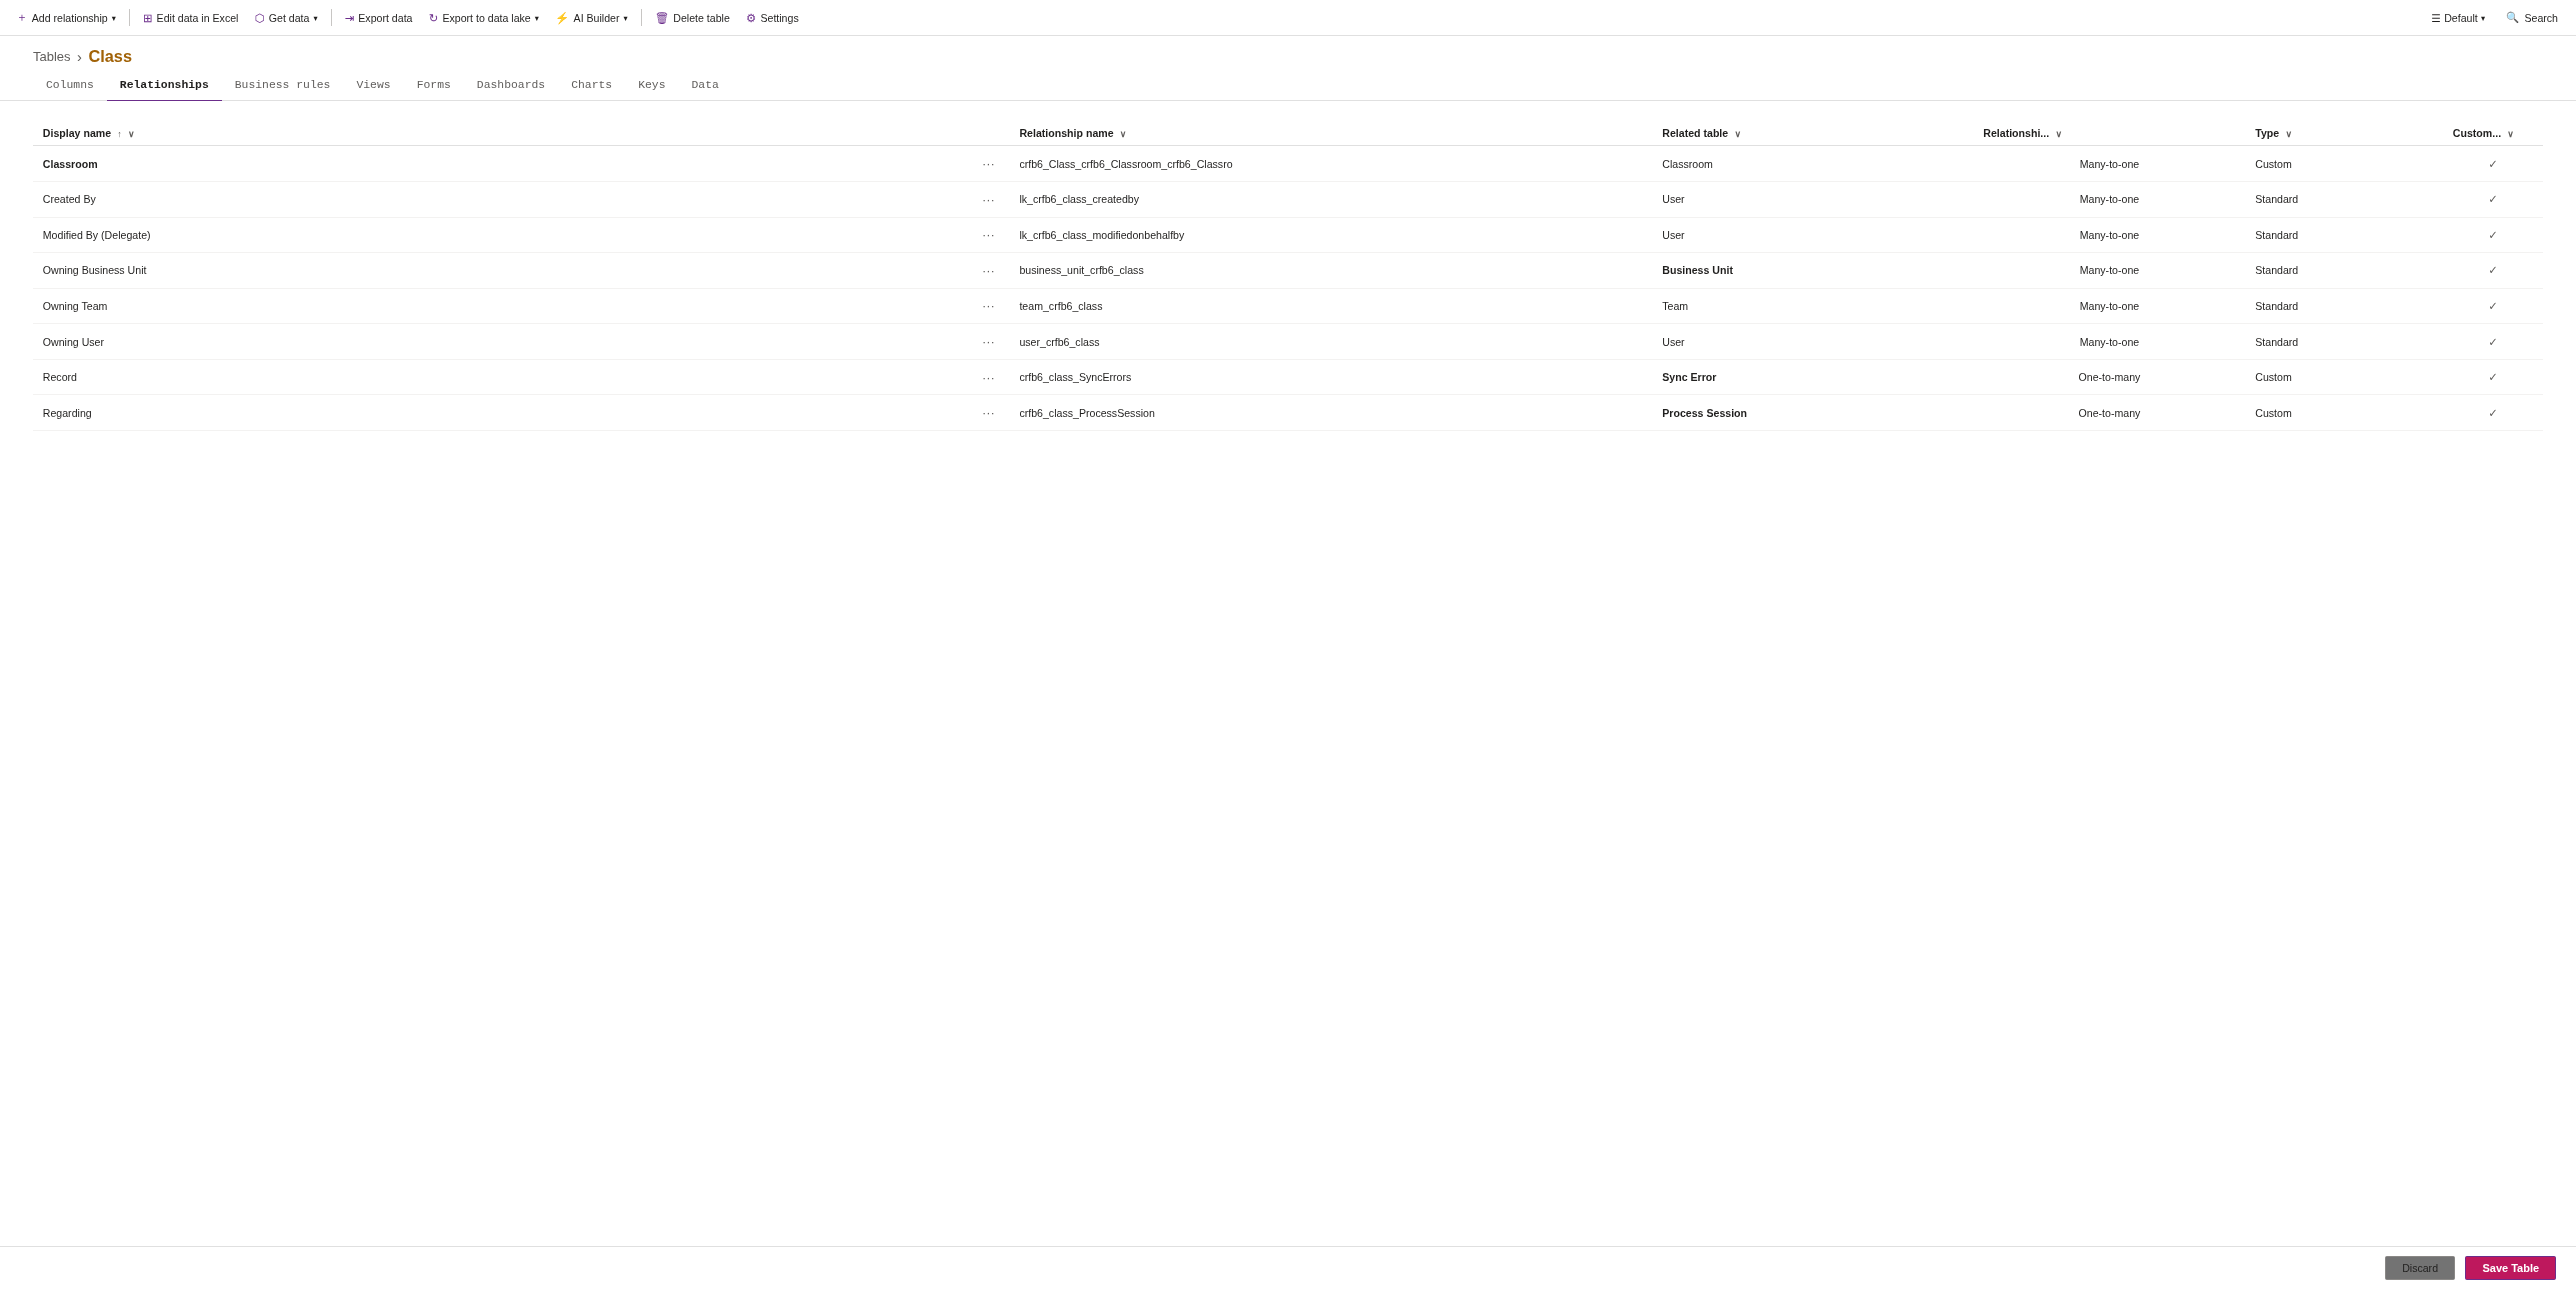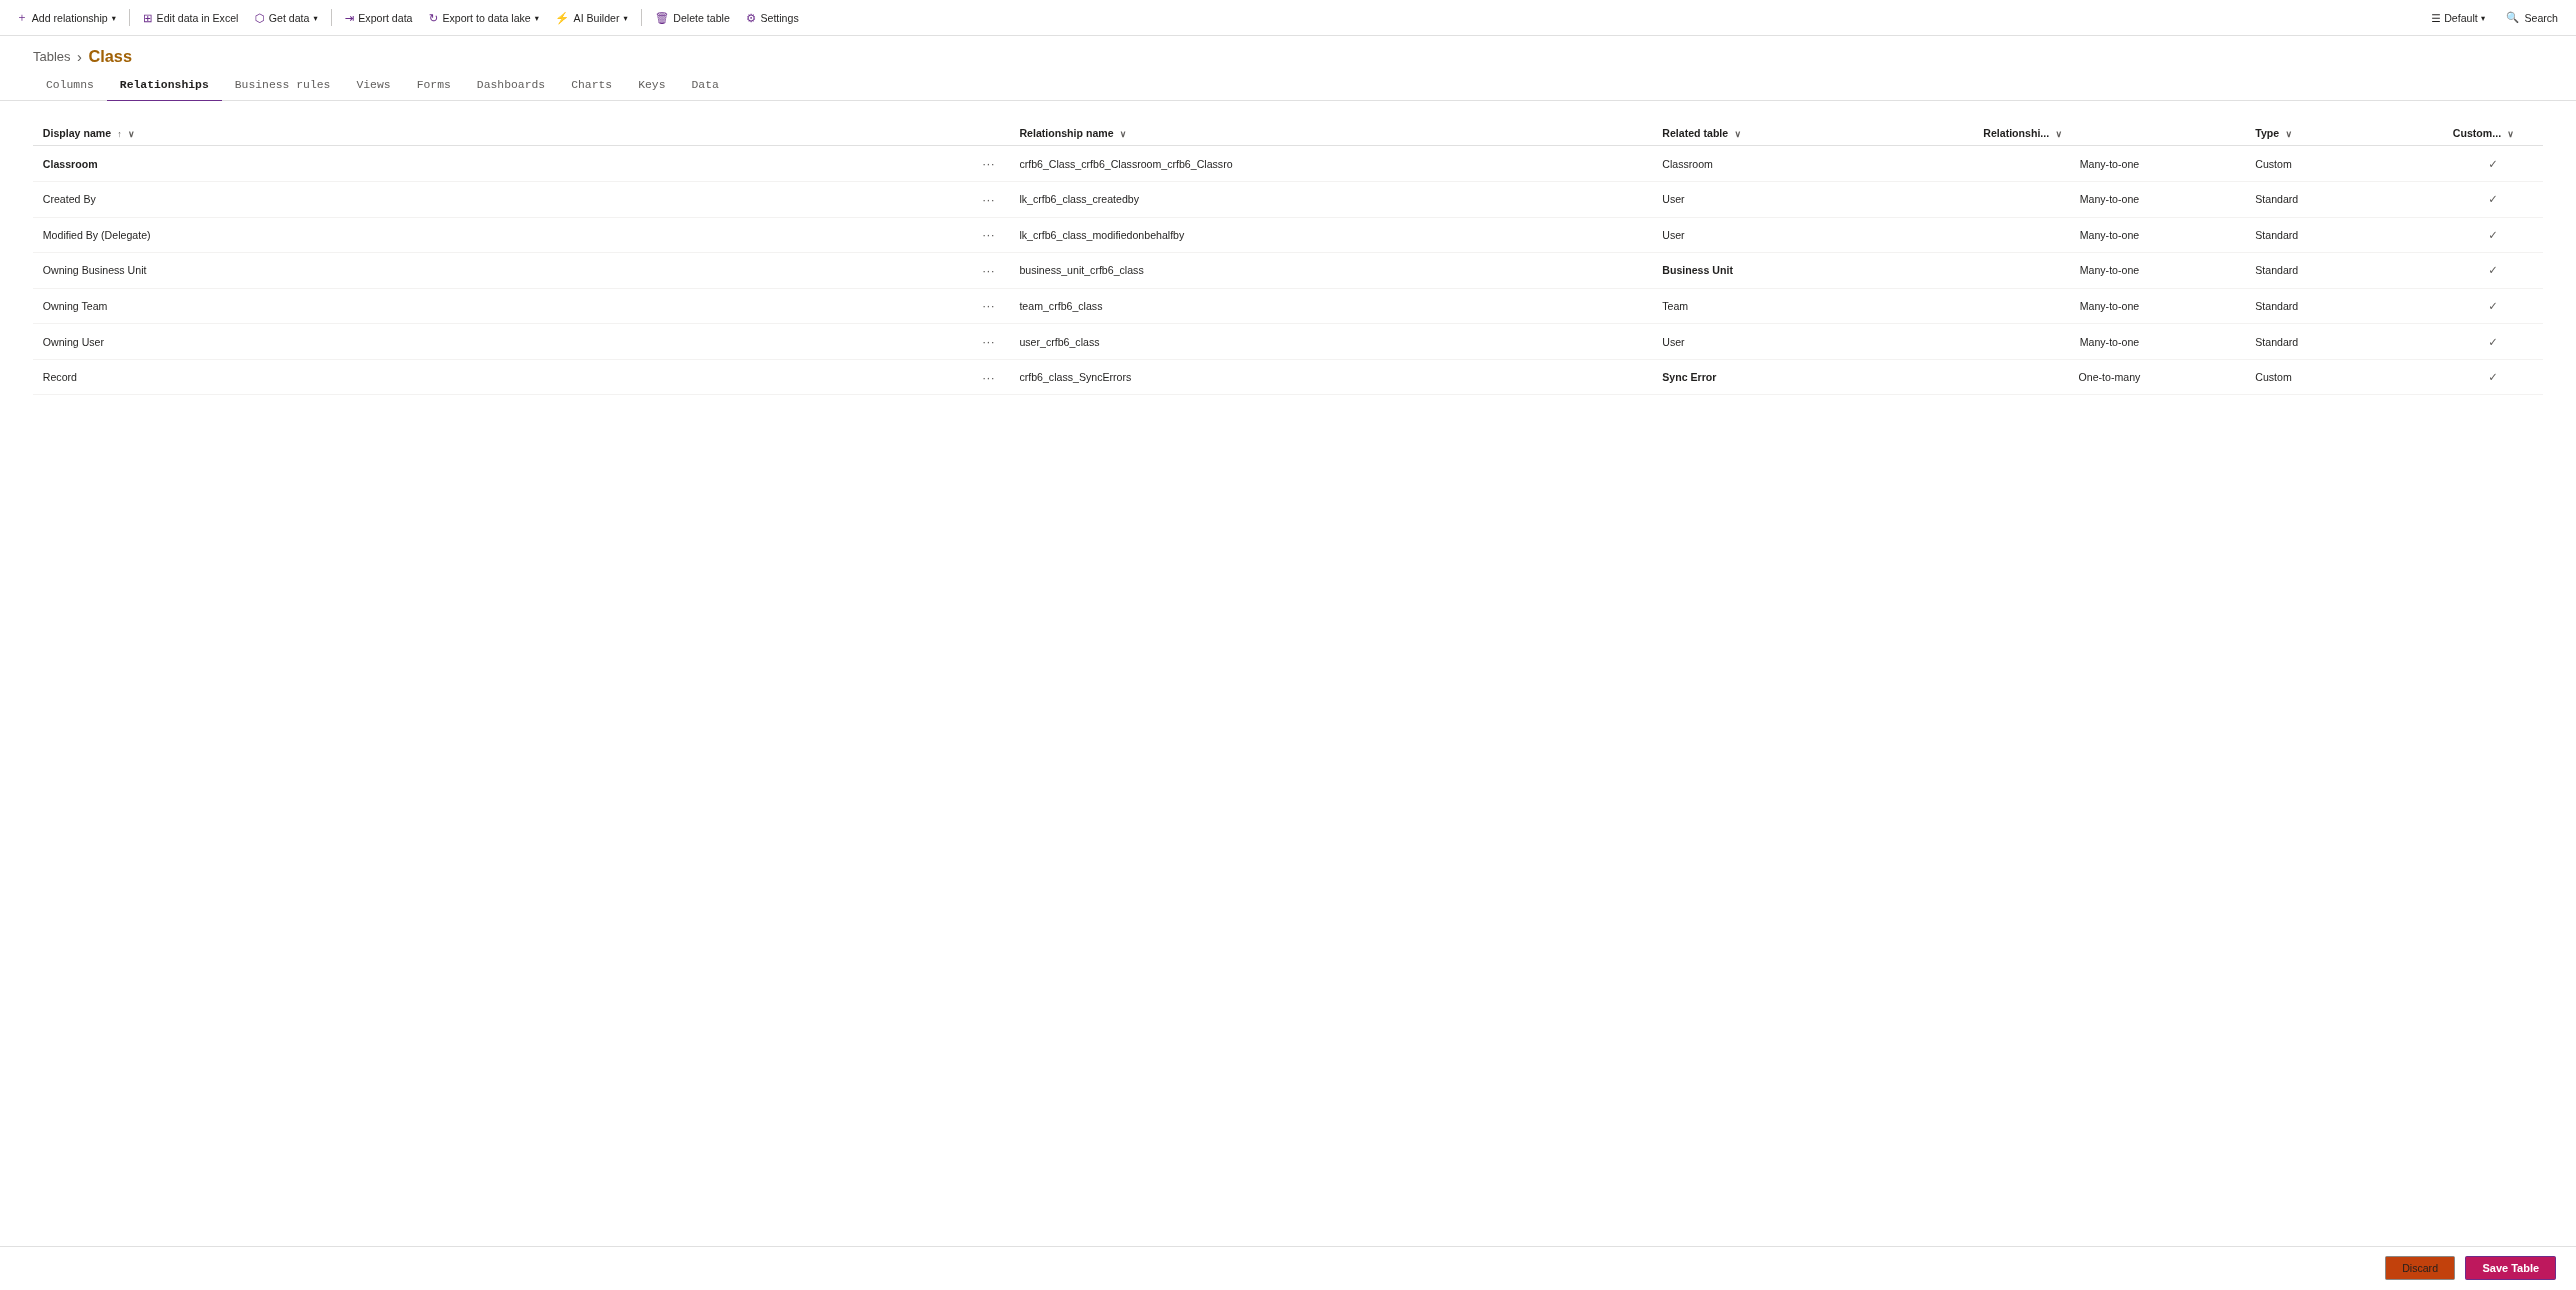--- a/index.html
+++ b/index.html
@@ -136,21 +136,21 @@
       left: 0;
       padding: 9.8px 19.6px;
       display: flex;
       justify-content: flex-end;
       gap: 9.8px;
       background: #fff;
       border-top: 0.8px solid #e0e0e0;
     }
     .btn-discard {
       padding: 4.9px 16.3px;
-      background: #c2410c;
+      background: #737373;
       border: 0.8px solid #8a8886;
       cursor: pointer;
       font-size: 10.6px;
       border-radius: 1.6px;
       color: #201f1e;
     }
     .btn-save {
       padding: 4.9px 16.3px;
       background: #be185d;
       border: 1.6px solid #6b2d8b;
@@ -332,20 +332,29 @@
         </tr>
         <tr>
           <td class="col-display">Record</td>
           <td class="col-dots"><button class="dots-btn">···</button></td>
           <td class="col-relname">crfb6_class_SyncErrors</td>
           <td class="col-related bold">Sync Error</td>
           <td class="col-relship">One-to-many</td>
           <td class="col-type">Custom</td>
           <td class="col-custom"><span class="check-icon">✓</span></td>
         </tr>
+        <tr>
+          <td class="col-display">Regarding</td>
+          <td class="col-dots"><button class="dots-btn">···</button></td>
+          <td class="col-relname">crfb6_class_ProcessSession</td>
+          <td class="col-related bold">Process Session</td>
+          <td class="col-relship">One-to-many</td>
+          <td class="col-type">Custom</td>
+          <td class="col-custom"><span class="check-icon">✓</span></td>
+        </tr>
       </tbody>
   </table>
 </div>
 
 <div class="footer">
   <button class="btn-discard">Discard</button>
   <button class="btn-save">Save Table</button>
 </div>
 
 

